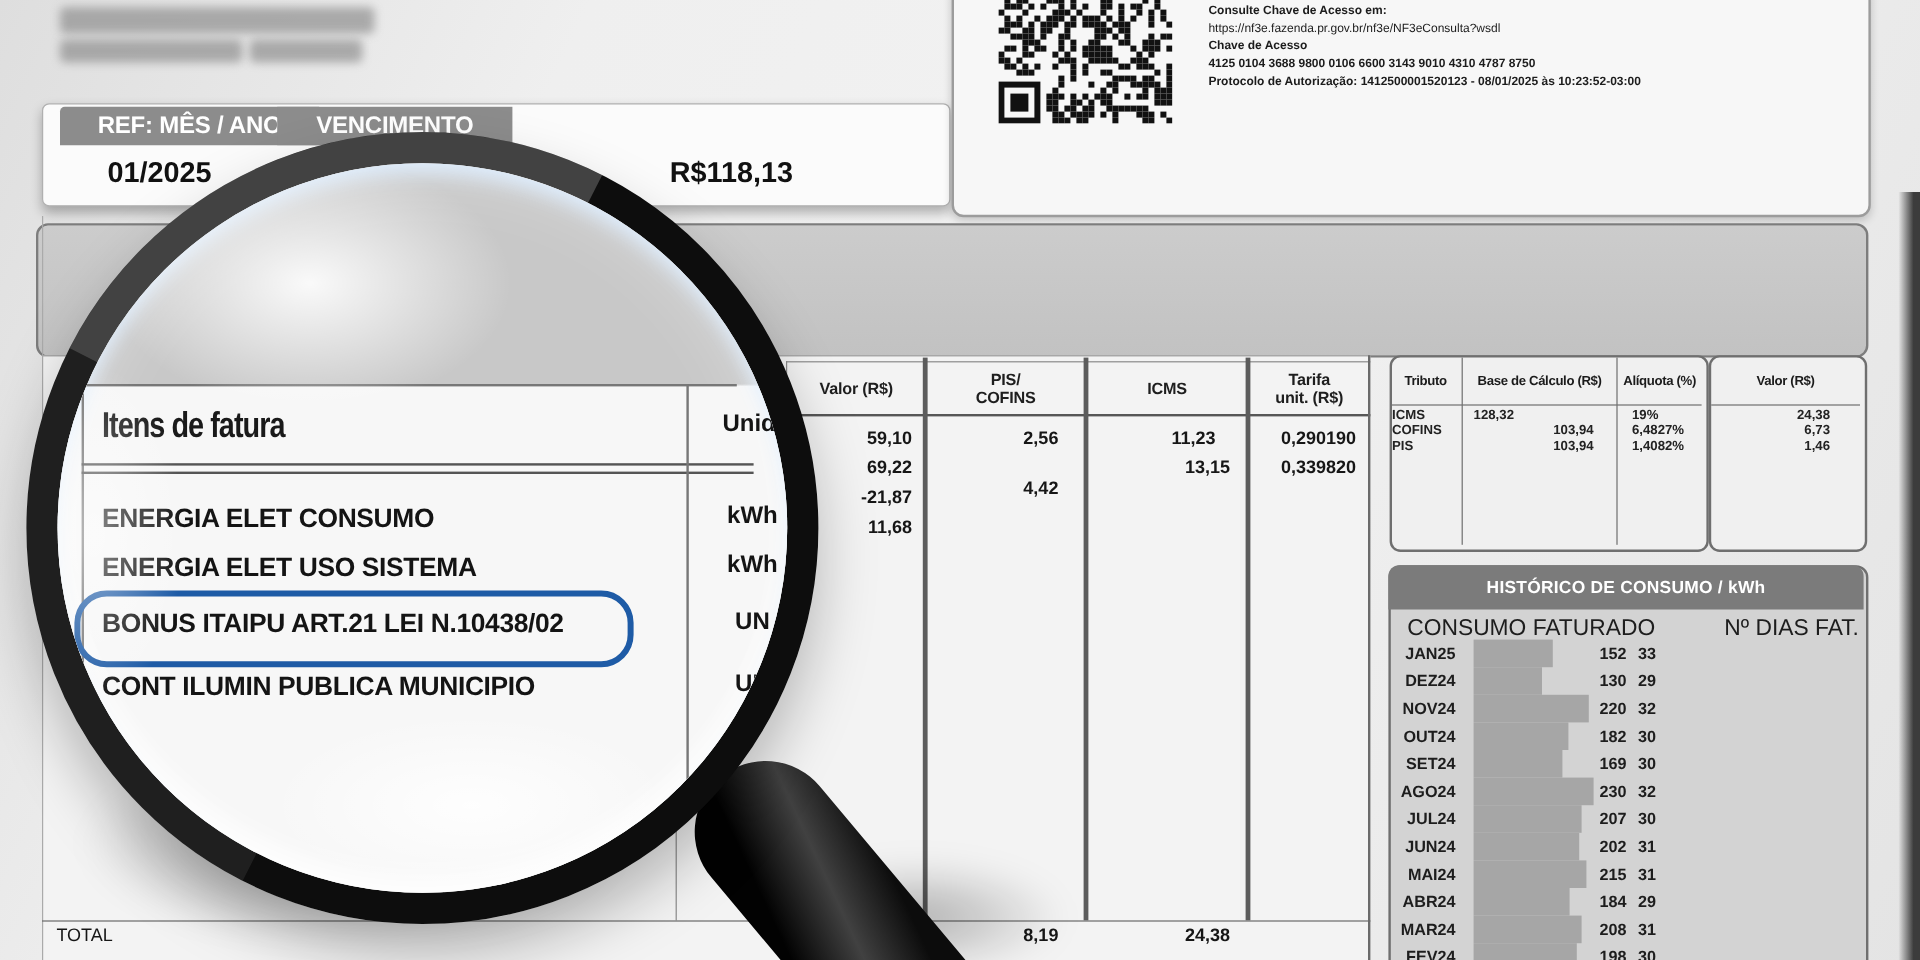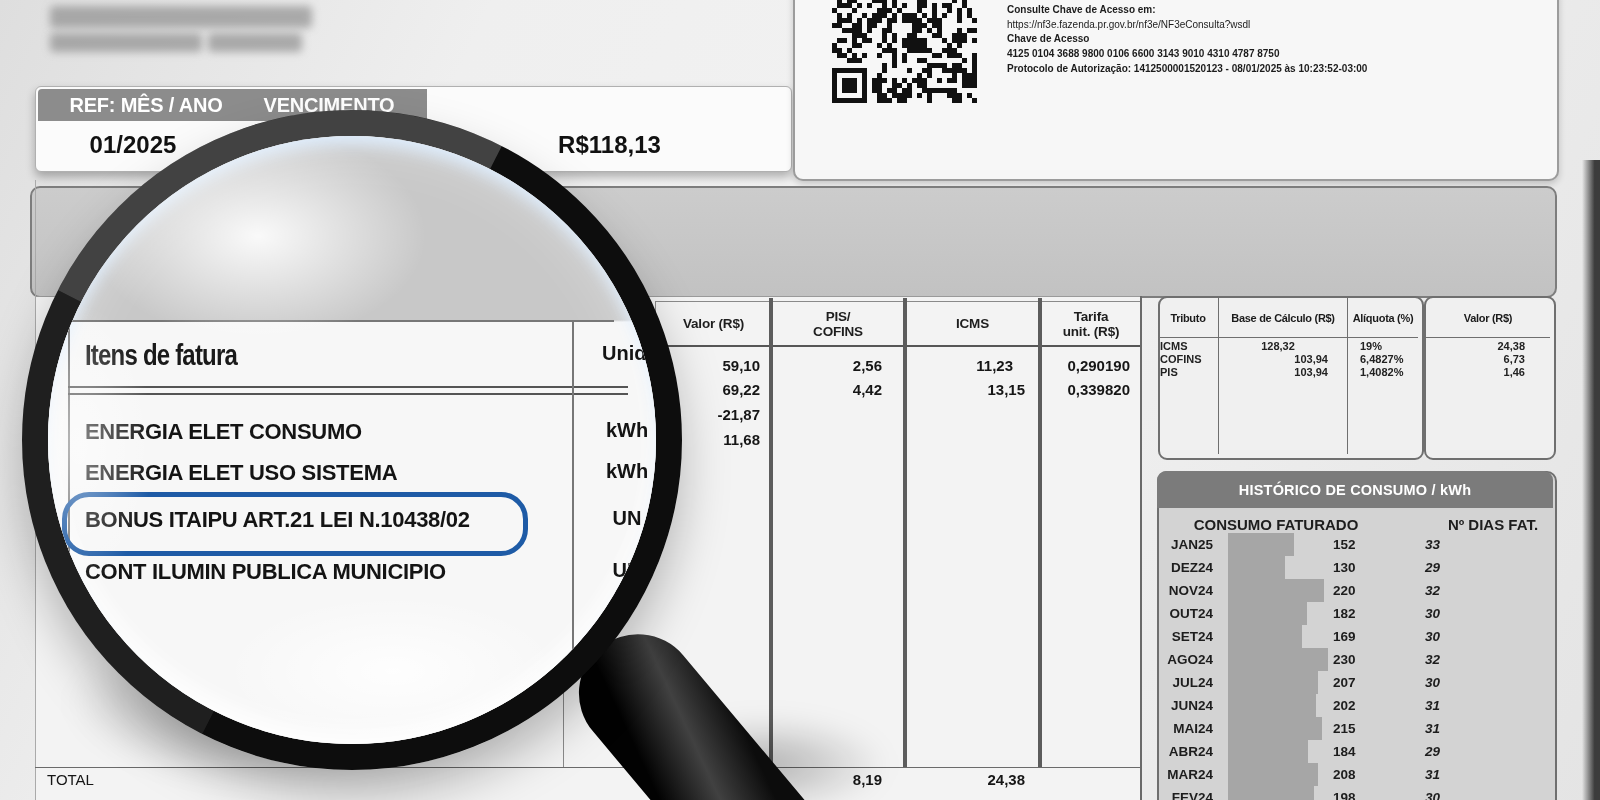--- a/index.html
+++ b/index.html
@@ -41,28 +41,28 @@
   .trib-h { position:absolute; top:310px; height:16px; display:flex; align-items:center; justify-content:center;
     font-weight:bold; font-size:11px; letter-spacing:-0.3px; color:#1b1b1b; }
   .trib-cell { position:absolute; height:12px; font-size:11px; font-weight:600; color:#222; }
   
   .hist-box { position:absolute; left:1157px; top:471px; width:396px; height:329px; background:#d3d3d3;
     border:2px solid #6f6f6f; border-radius:10px 10px 0 0; }
   .hist-title { position:absolute; left:1157px; top:471px; width:396px; height:37px; background:#7b7b7b;
     border-radius:9px 9px 0 0; display:flex; align-items:center; justify-content:center;
     color:#fff; font-weight:bold; font-size:14.5px; letter-spacing:.2px; }
   .hist-sub { position:absolute; top:516px; height:16px; display:flex; align-items:center; justify-content:center;
-    font-weight:bold; font-size:15px; color:#1d1d1d; }
+    font-weight:normal; font-size:19px; color:#1d1d1d; }
   .hist-rows { position:absolute; left:1157px; top:533px; width:396px; }
   .h-row { display:flex; align-items:center; height:23px; font-weight:bold; font-size:13.5px; color:#1d1d1d; }
   .h-month { width:56px; text-align:right; }
   .h-barwrap { position:relative; margin-left:15px; width:105px; height:23px; }
   .h-bar { position:absolute; left:0; top:0; height:23px; background:#a6a6a6; }
   .h-val { width:32px; text-align:left; }
-  .h-days { width:135px; text-align:center;font-style:italic; }
+  .h-days { width:135px; text-align:left; }
   
   .dark-strip { position:absolute; left:1582px; top:160px; width:18px; height:640px;
     background:linear-gradient(90deg, rgba(60,60,60,0), #3c3c3c 70%); }
   
   .lens-shadow { position:absolute; left:5px; top:595px; width:580px; height:215px; border-radius:50%;
     background:radial-gradient(closest-side, rgba(0,0,0,.32), rgba(0,0,0,0) 78%); filter:blur(12px); }
   .handle-shadow { position:absolute; left:600px; top:700px; width:330px; height:130px; border-radius:50%;
     background:radial-gradient(closest-side, rgba(0,0,0,.28), rgba(0,0,0,0) 75%); filter:blur(12px); }
   .handle { position:absolute; left:541px; top:648px; width:118px; height:380px; border-radius:60px;
     background:linear-gradient(105deg,#020202 22%,#414141 48%,#0c0c0c 72%);
@@ -91,21 +91,21 @@
 </head>
 <body>
 
 <div id="page">
 
   <div class="redact" style="left:50px;top:6px;width:262px;height:22px;"></div>
   <div class="redact" style="left:50px;top:33px;width:152px;height:19px;"></div>
   <div class="redact" style="left:208px;top:33px;width:94px;height:19px;"></div>
 
   <div class="ref-box">
-    <div class="ref-hcell" style="left:2px;width:216px;border-radius:4px 0 0 0;">REF: MÊS / ANO</div>
+    <div class="ref-hcell" style="left:14px;width:216px;border-radius:4px 0 0 0;">REF: MÊS / ANO</div>
     <div class="ref-hcell" style="left:195px;width:196px;">VENCIMENTO</div>
     <div class="ref-vcell" style="left:2px;width:190px;">01/2025</div>
     <div class="ref-vcell" style="left:394px;width:359px;">R$118,13</div>
   </div>
 
   <div class="acc-box"></div>
   <svg id="qr-svg" style="position:absolute;left:832px;top:-42px;" width="145" height="145" viewBox="0 0 145 145">
       <rect x="40" y="0" width="5" height="5" fill="#111"></rect>
       <rect x="60" y="0" width="5" height="5" fill="#111"></rect>
       <rect x="65" y="0" width="5" height="5" fill="#111"></rect>
@@ -461,21 +461,21 @@
   <div class="hcell" style="left:1042px;top:302px;width:98px;height:43px;">
       <span>Tarifa</span>
       <span>unit. (R$)</span>
     </div>
 
   <div class="num" style="left:660px;top:357px;">59,10</div>
   <div class="num" style="left:660px;top:381px;">69,22</div>
   <div class="num" style="left:660px;top:406px;">-21,87</div>
   <div class="num" style="left:660px;top:431px;">11,68</div>
   <div class="num" style="left:782px;top:357px;">2,56</div>
-  <div class="num" style="left:782px;top:381px;">4,42</div>
+  <div class="num" style="left:782px;top:399px;">4,42</div>
   <div class="num" style="left:913px;top:357px;">11,23</div>
   <div class="num" style="left:925px;top:381px;">13,15</div>
   <div class="num" style="left:1030px;top:357px;">0,290190</div>
   <div class="num" style="left:1030px;top:381px;">0,339820</div>
 
   <div class="total-label" style="left:47px;top:771px;">TOTAL</div>
   <div class="num" style="left:660px;top:771px;">118,13</div>
   <div class="num" style="left:782px;top:771px;">8,19</div>
   <div class="num" style="left:925px;top:771px;">24,38</div>
 
@@ -486,21 +486,21 @@
   <div class="hline" style="left:1160px;top:337px;width:258px;background:#6f6f6f;"></div>
   <div class="hline" style="left:1426px;top:337px;width:124px;background:#6f6f6f;"></div>
   <div class="trib-h" style="left:1158px;width:60px;">Tributo</div>
   <div class="trib-h" style="left:1222px;width:122px;">Base de Cálculo (R$)</div>
   <div class="trib-h" style="left:1348px;width:70px;">Alíquota (%)</div>
   <div class="trib-h" style="left:1428px;width:120px;">Valor (R$)</div>
 
   <div class="trib-cell" style="left:1160px;top:340px;width:56px;">ICMS</div>
   <div class="trib-cell" style="left:1160px;top:353px;width:56px;">COFINS</div>
   <div class="trib-cell" style="left:1160px;top:366px;width:56px;">PIS</div>
-  <div class="trib-cell" style="left:1228px;top:340px;width:100px;text-align:center;">128,32</div>
+  <div class="trib-cell" style="left:1228px;top:340px;width:100px;text-align:left;">128,32</div>
   <div class="trib-cell" style="left:1228px;top:353px;width:100px;text-align:right;">103,94</div>
   <div class="trib-cell" style="left:1228px;top:366px;width:100px;text-align:right;">103,94</div>
   <div class="trib-cell" style="left:1360px;top:340px;width:60px;">19%</div>
   <div class="trib-cell" style="left:1360px;top:353px;width:60px;">6,4827%</div>
   <div class="trib-cell" style="left:1360px;top:366px;width:60px;">1,4082%</div>
   <div class="trib-cell" style="left:1425px;top:340px;width:100px;text-align:right;">24,38</div>
   <div class="trib-cell" style="left:1425px;top:353px;width:100px;text-align:right;">6,73</div>
   <div class="trib-cell" style="left:1425px;top:366px;width:100px;text-align:right;">1,46</div>
 
   <div class="hist-box"></div>

